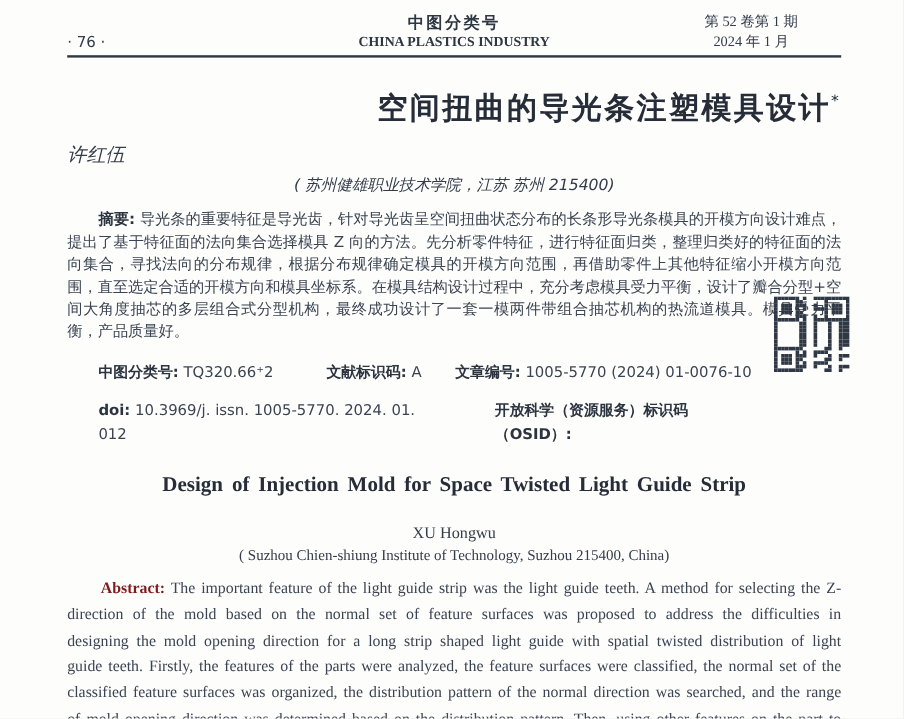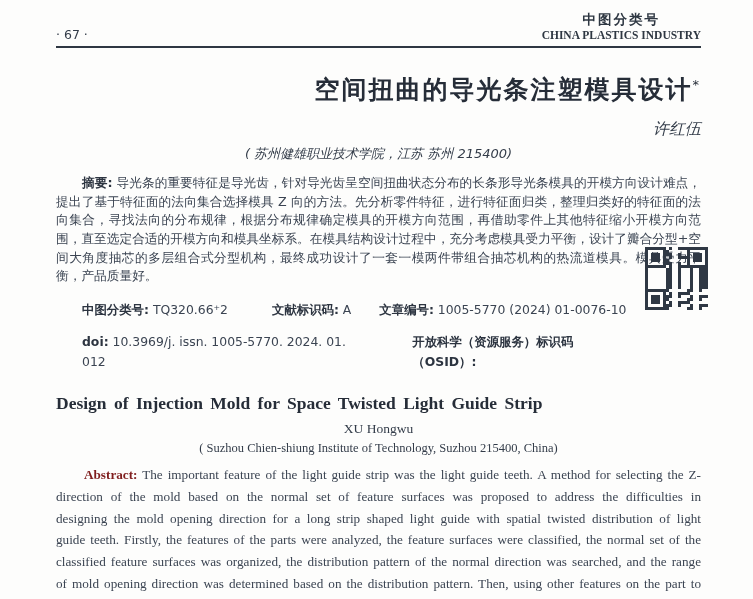--- a/index.html
+++ b/index.html
@@ -20,21 +20,21 @@
   .jhead .pageno{font-size:12.5px;width:150px;color:#333c49;}
   .jhead .jcenter{text-align:center;line-height:1.25;}
   .jhead .jname-cn{font-size:13.5px;font-weight:bold;letter-spacing:2px;color:#2e3742;}
   .jhead .jname-en{font-size:11.5px;font-weight:bold;font-family:"Liberation Serif",serif;color:#2e3742;}
   .jhead .jissue{width:150px;text-align:center;line-height:1.3;font-size:12px;color:#333c49;font-family:"Liberation Serif",serif;}
 
   
   .title-cn{margin-top:25px;text-align:right;font-size:25px;font-weight:bold;
             letter-spacing:2px;color:#262d38;}
   .title-cn sup{font-size:13px;font-weight:normal;}
-  .author-cn{margin-top:13px;text-align:right;font-size:16px;
+  .author-cn{margin-top:13px;text-align:left;font-size:16px;
              font-family:"Liberation Serif",serif;font-style:italic;color:#333c49;}
   .affil-cn{margin-top:5px;text-align:center;font-size:13px;color:#333c49;font-style:italic;}
 
   
   .abs-cn{margin-top:11px;font-size:12.7px;line-height:18.6px;text-align:justify;
           text-indent:26px;color:#3b4452;}
   .abs-cn b,.kw-cn b,.meta b{color:#2c3440;}
   .kw-cn{margin-top:1px;font-size:12.7px;line-height:18.6px;text-indent:26px;color:#3b4452;}
 
   
@@ -42,41 +42,45 @@
   .meta.first{margin-top:14px;}
   .meta .gap1{display:inline-block;width:44px;}
   .meta .gap2{display:inline-block;width:28px;}
   .meta.doi-line{display:flex;justify-content:space-between;text-indent:0;padding-left:26px;gap:42px;}
   .meta .osid{margin-right:66px;font-weight:bold;color:#2c3440;}
 
   .qr{position:absolute;top:247px;right:45px;width:63px;height:63px;line-height:0;}
   .qr svg rect{fill:#2f3844;}
 
   
-  .title-en{margin-top:21px;text-align:left;font-size:17.5px;font-weight:bold;
+  .title-en{margin-top:21px;text-align:center;font-size:17.5px;font-weight:bold;
             font-family:"Liberation Serif",serif;color:#262d38;word-spacing:3px;}
-  .author-en{margin-top:7px;text-align:center;font-size:13.5px;
+  .author-en{margin-top:22px;text-align:center;font-size:13.5px;
              font-family:"Liberation Serif",serif;color:#333c49;}
   .affil-en{margin-top:4px;text-align:center;font-size:12.5px;
             font-family:Liberation Serif, serif;color:#333c49;}
   .abs-en{margin-top:8px;font-size:13.2px;line-height:21.7px;text-align:justify;
           text-indent:28px;font-family:"Liberation Serif",serif;color:#3b4452;word-spacing:1.5px;}
   .abs-en b,.kw-en b{color:#7f1d1d;}
 </style>
 </head>
 <body>
 
 <div class="page">
   <div class="inner">
 
     <div class="jhead">
-      <div class="pageno">· 67 ·</div>
+      <div class="pageno">· 76 ·</div>
       <div class="jcenter">
         <div class="jname-cn">中图分类号</div>
         <div class="jname-en">CHINA PLASTICS INDUSTRY</div>
+      </div>
+      <div class="jissue">
+        <div>第 52 卷第 1 期</div>
+        <div>2024 年 1 月</div>
       </div>
     </div>
 
     <div class="title-cn"><span>空间扭曲的导光条注塑模具设计</span><sup>*</sup></div>
     <div class="author-cn">许红伍</div>
     <div class="affil-cn">( 苏州健雄职业技术学院，江苏 苏州 215400)</div>
 
     <p class="abs-cn"><b>摘要:</b>
       <span>导光条的重要特征是导光齿，针对导光齿呈空间扭曲状态分布的长条形导光条模具的开模方向设计难点，提出了基于特征面的法向集合选择模具 Z 向的方法。先分析零件特征，进行特征面归类，整理归类好的特征面的法向集合，寻找法向的分布规律，根据分布规律确定模具的开模方向范围，再借助零件上其他特征缩小开模方向范围，直至选定合适的开模方向和模具坐标系。在模具结构设计过程中，充分考虑模具受力平衡，设计了瓣合分型+空间大角度抽芯的多层组合式分型机构，最终成功设计了一套一模两件带组合抽芯机构的热流道模具。模具受力平衡，产品质量好。</span></p>
 

